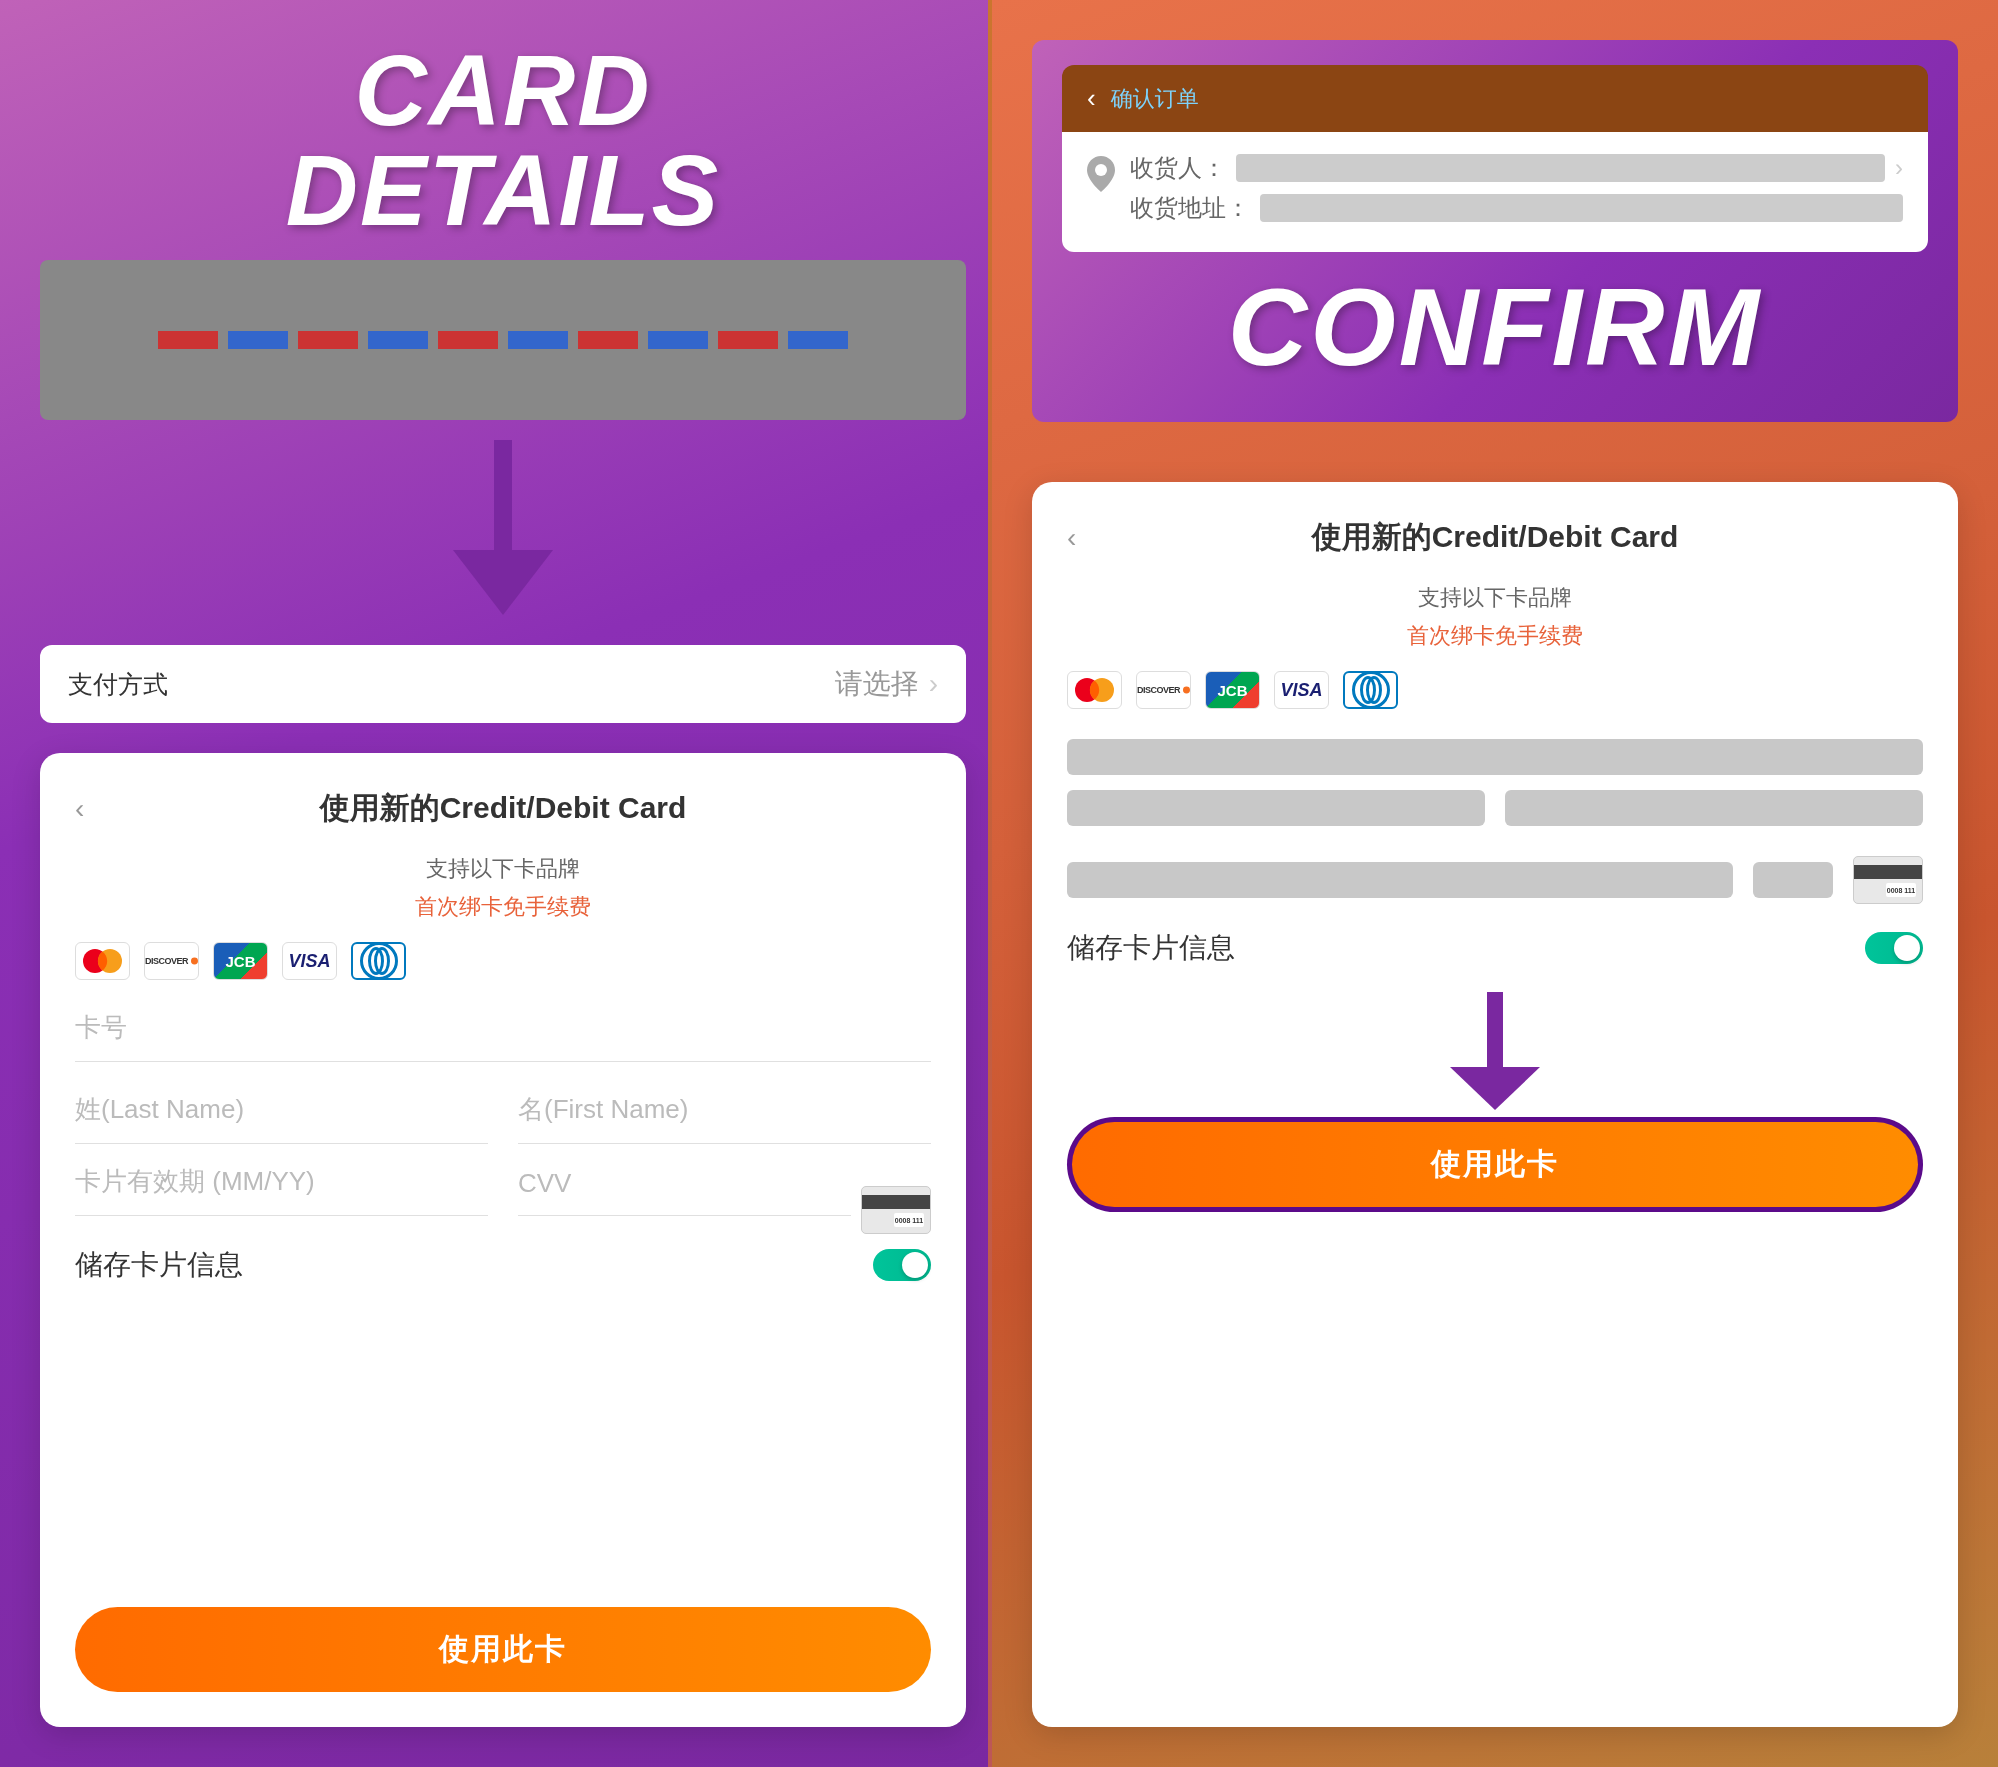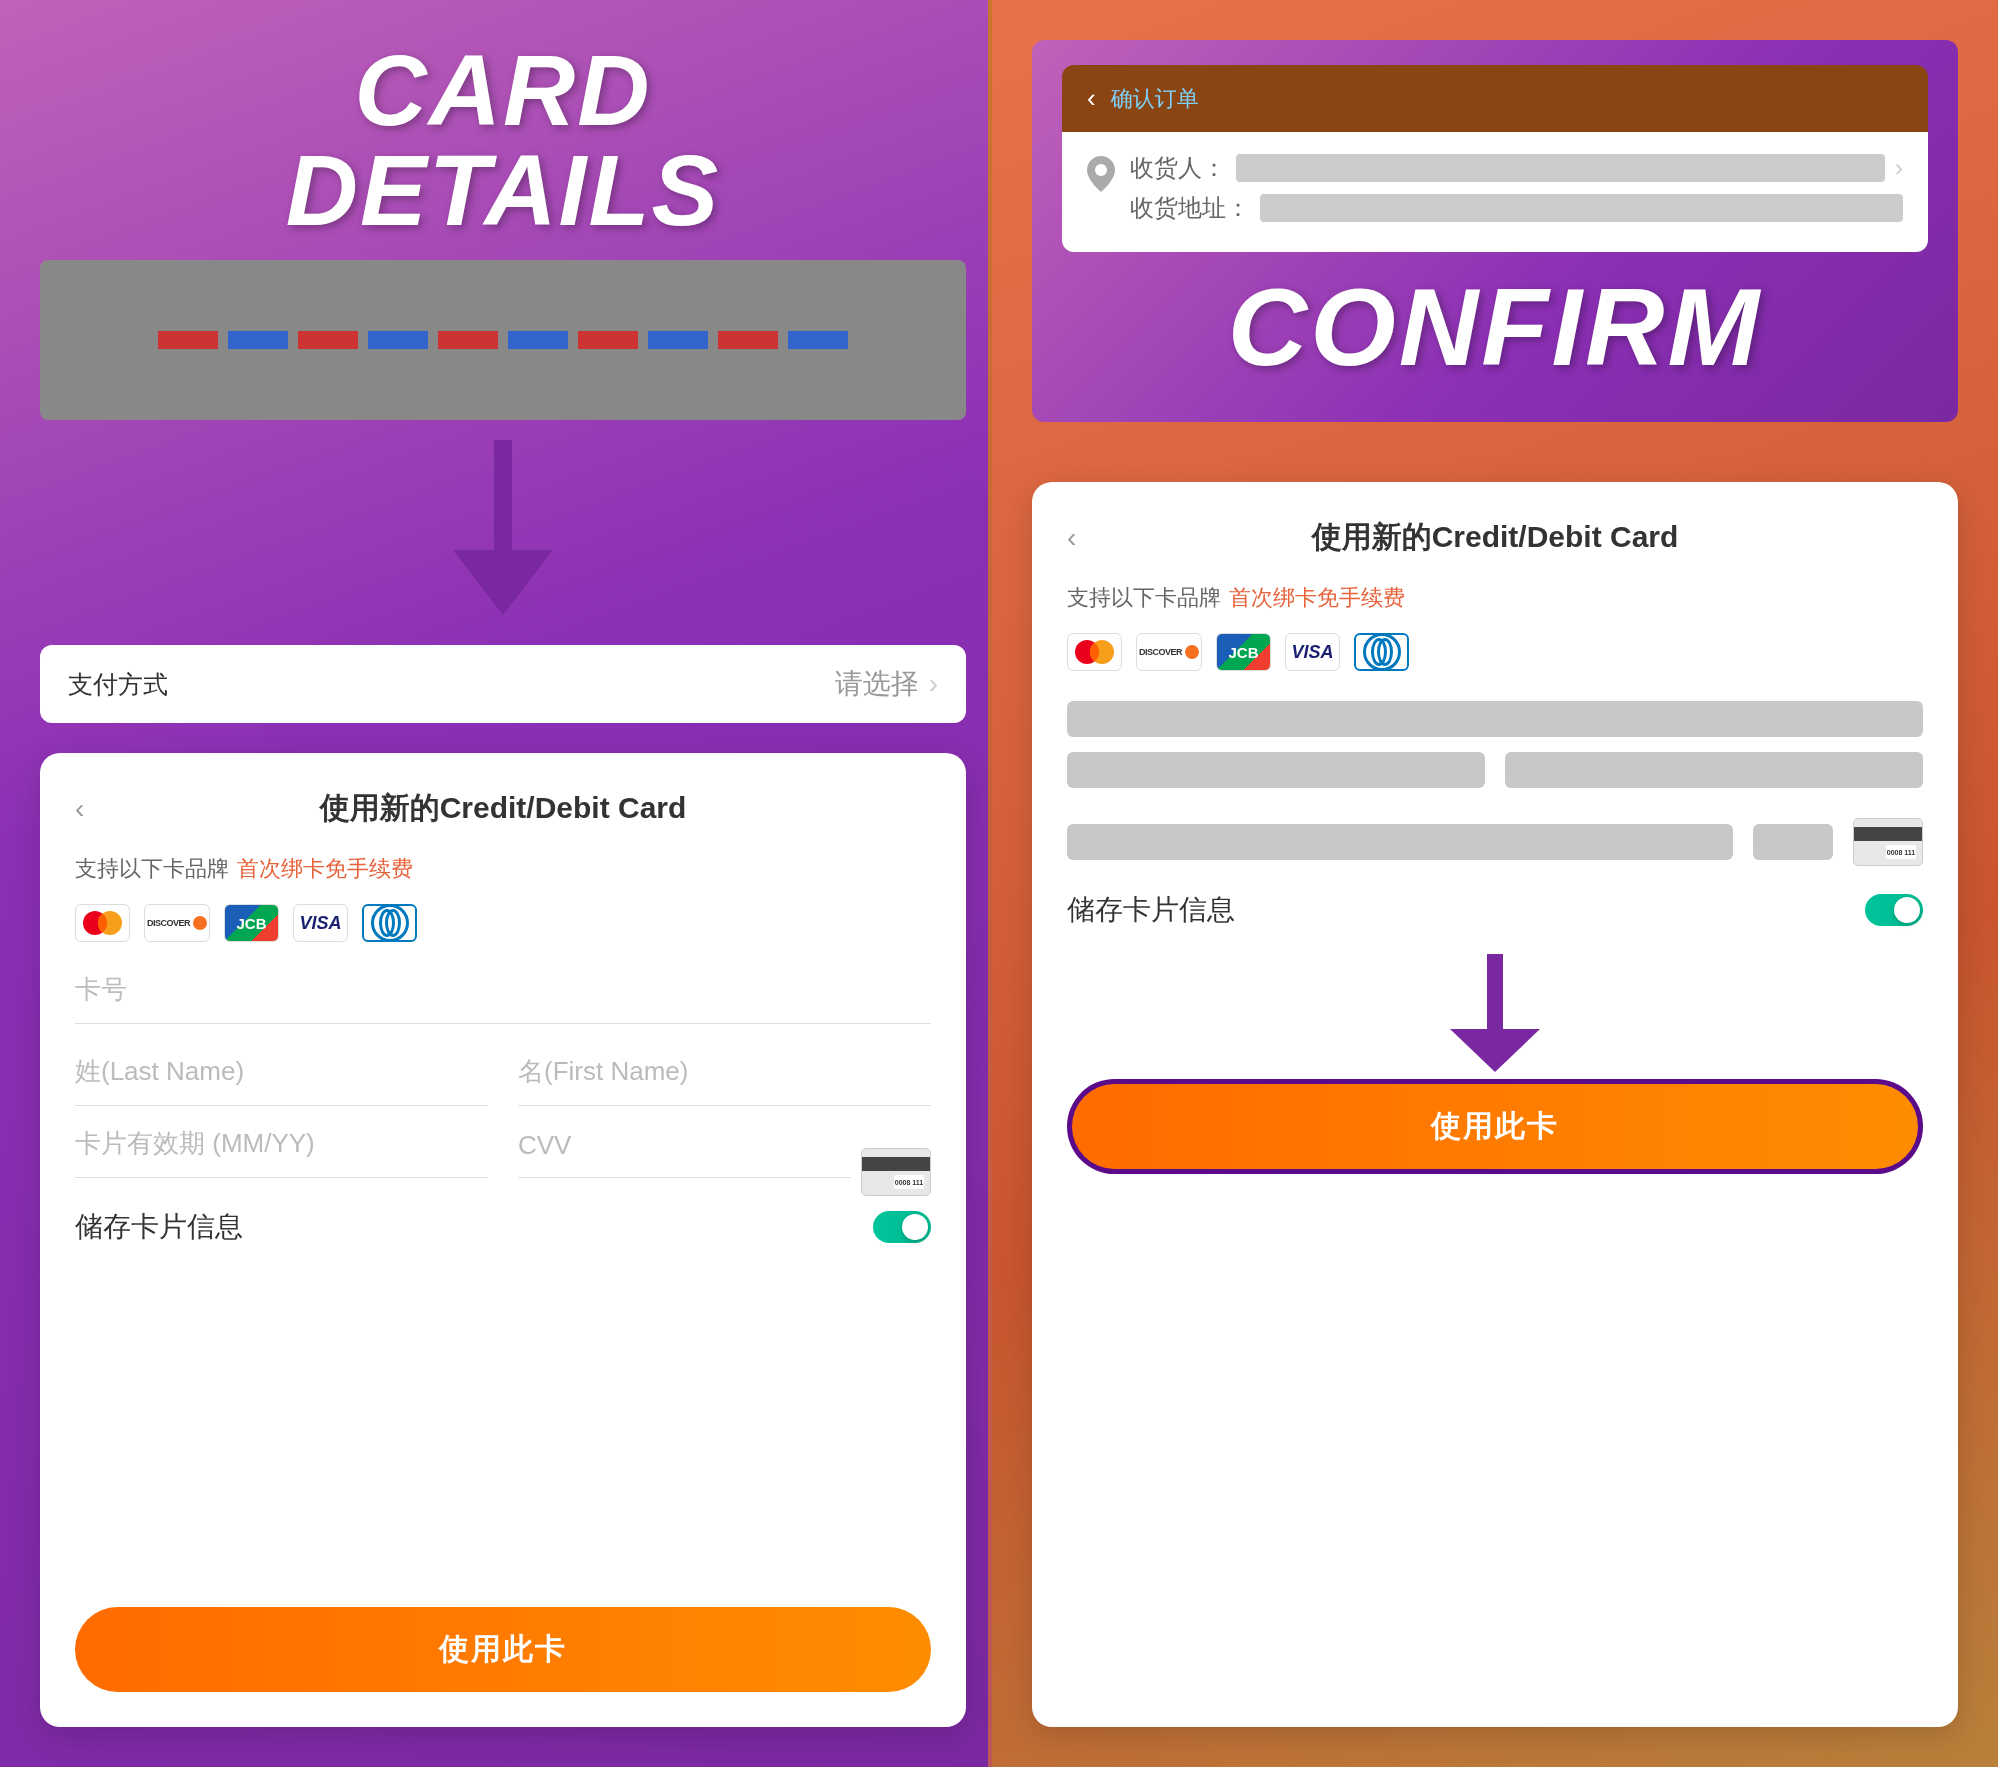--- a/index.html
+++ b/index.html
@@ -127,20 +127,21 @@
       font-weight: 600;
       color: #333;
     }
 
     .card-support-row {
       display: flex;
       align-items: center;
       gap: 8px;
       margin-bottom: 20px;
       flex-wrap: wrap;
+      flex-direction: column;
     }
 
     .card-support-label {
       font-size: 22px;
       color: #666;
     }
 
     .card-support-link {
       font-size: 22px;
       color: #e8623a;
@@ -381,21 +382,21 @@
     .right-top-inner {
       border-radius: 12px;
       overflow: hidden;
     }
 
     
     .discover-icon-wrap {
       display: flex;
       align-items: center;
       justify-content: center;
-      width: 66px;
+      width: 55px;
       height: 38px;
       background: white;
       border-radius: 6px;
       border: 1px solid #ddd;
       font-size: 8px;
       font-weight: 700;
       color: #f76f20;
       gap: 1px;
     }
 

